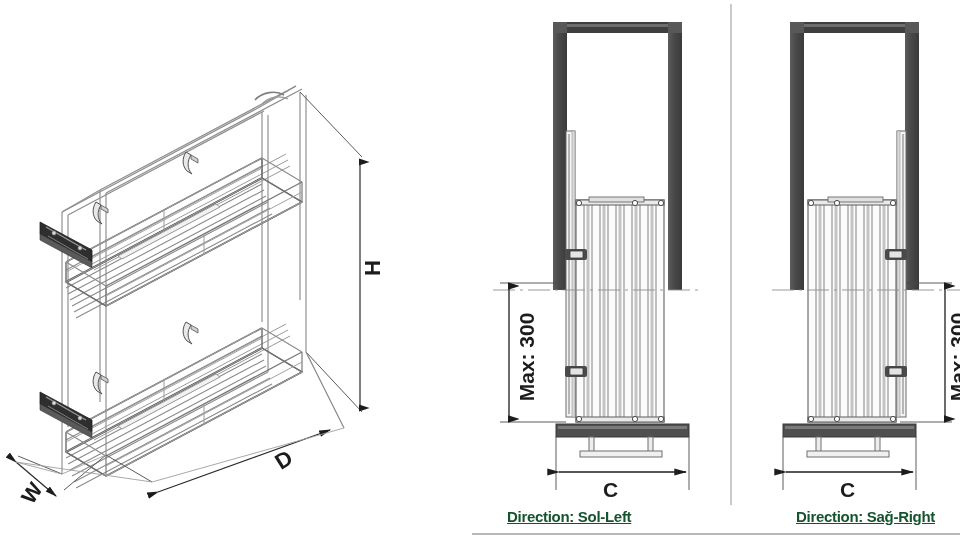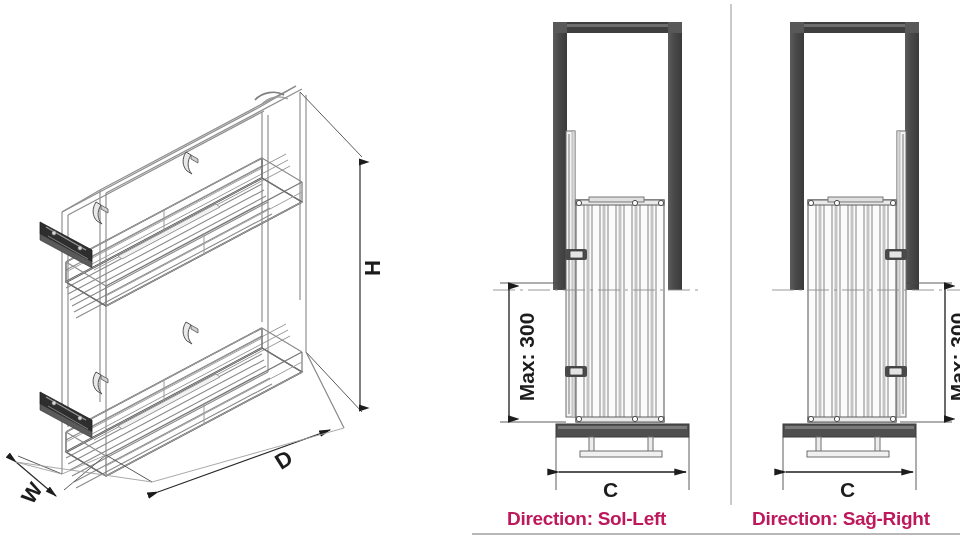--- a/index.html
+++ b/index.html
@@ -7,27 +7,28 @@
   body{width:960px;height:543px;overflow:hidden;
        font-family:"Liberation Sans",sans-serif;color:#1a1a1a;}
   #stage{position:relative;width:960px;height:543px;background:#fff;}
 
   svg.layer{position:absolute;left:0;top:0;width:960px;height:543px;}
 
   .caption{
     position:absolute;
     font-family:"Liberation Sans",sans-serif;
     font-weight:bold;
-    font-size:19px;
-    color:#be185d;
+    font-size:15px;
+    color:#14532d;
     letter-spacing:-0.3px;
     white-space:nowrap;
+    text-decoration:underline;
   }
   #cap-left{left:507px;top:508px;}
-  #cap-right{left:752px;top:508px;}
+  #cap-right{left:796px;top:508px;}
 
   .rotlabel{
     position:absolute;
     font-family:"Liberation Sans",sans-serif;
     font-weight:bold;
     color:#1c1c1c;
     white-space:nowrap;
   }
   #lbl-H{left:365px;top:255px;font-size:22px;transform:rotate(-90deg);transform-origin:50% 50%;}
   #lbl-D{left:276px;top:447px;font-size:22px;transform:rotate(-32deg);transform-origin:50% 50%;}

